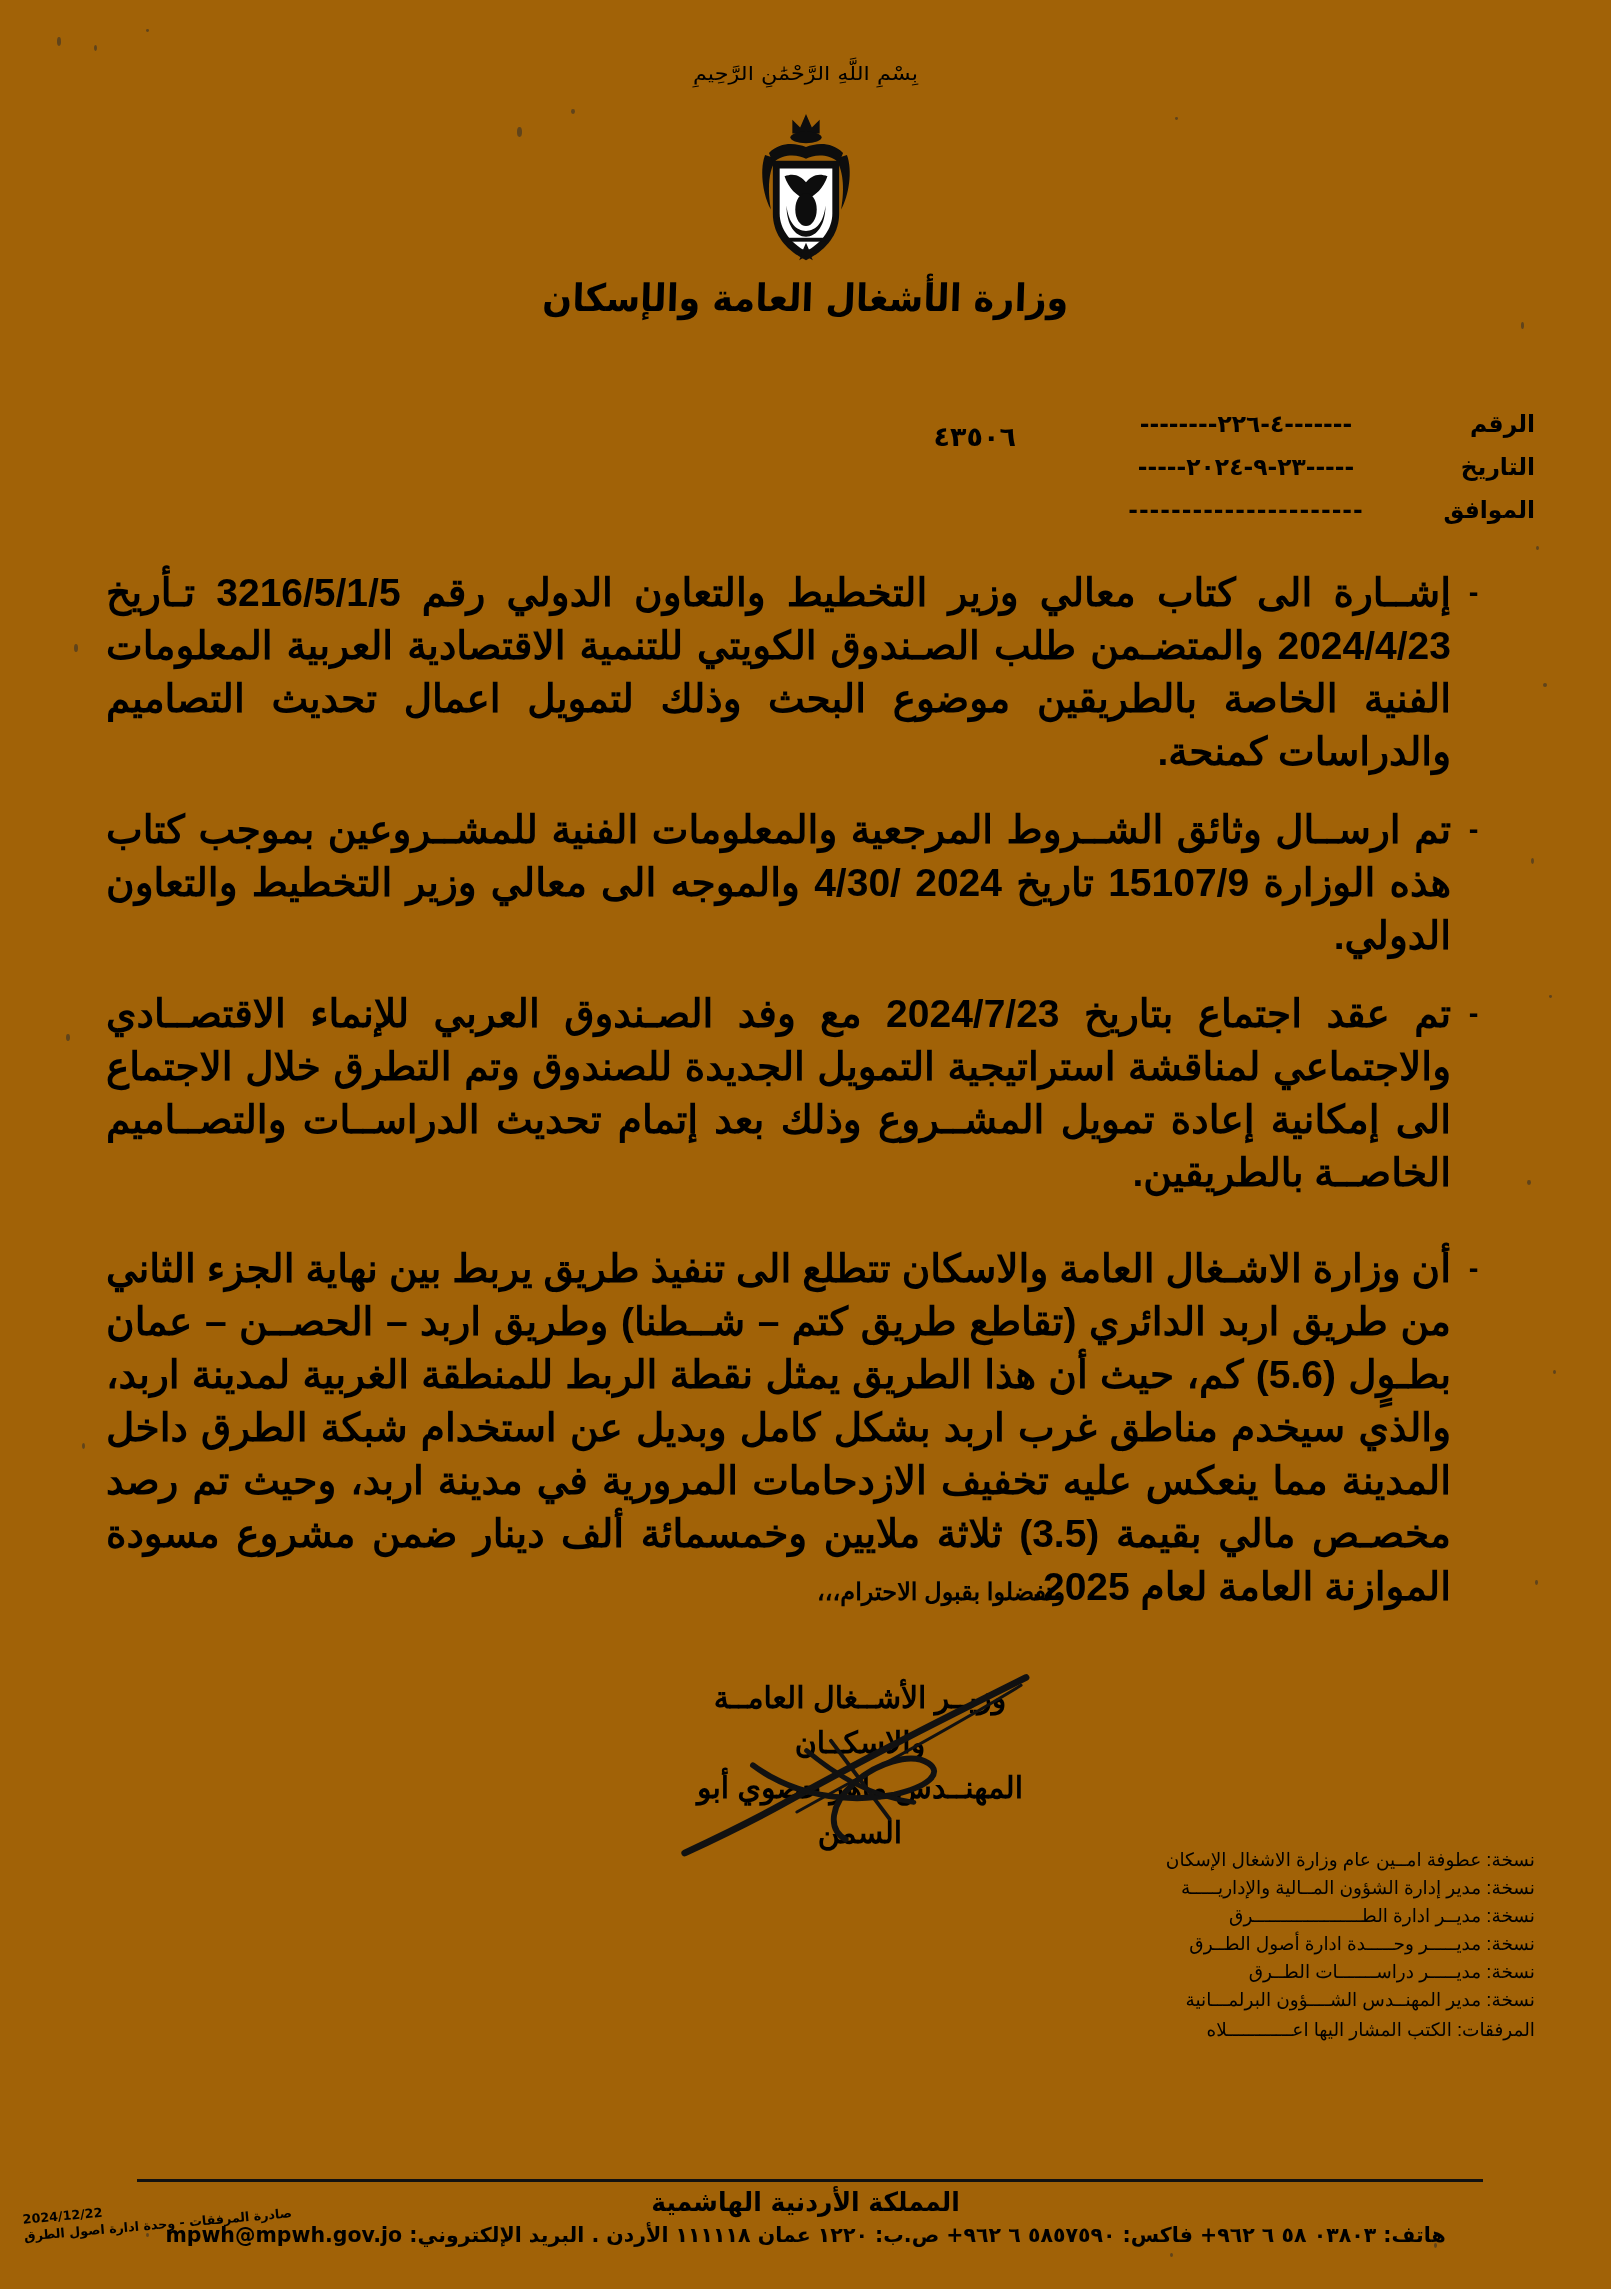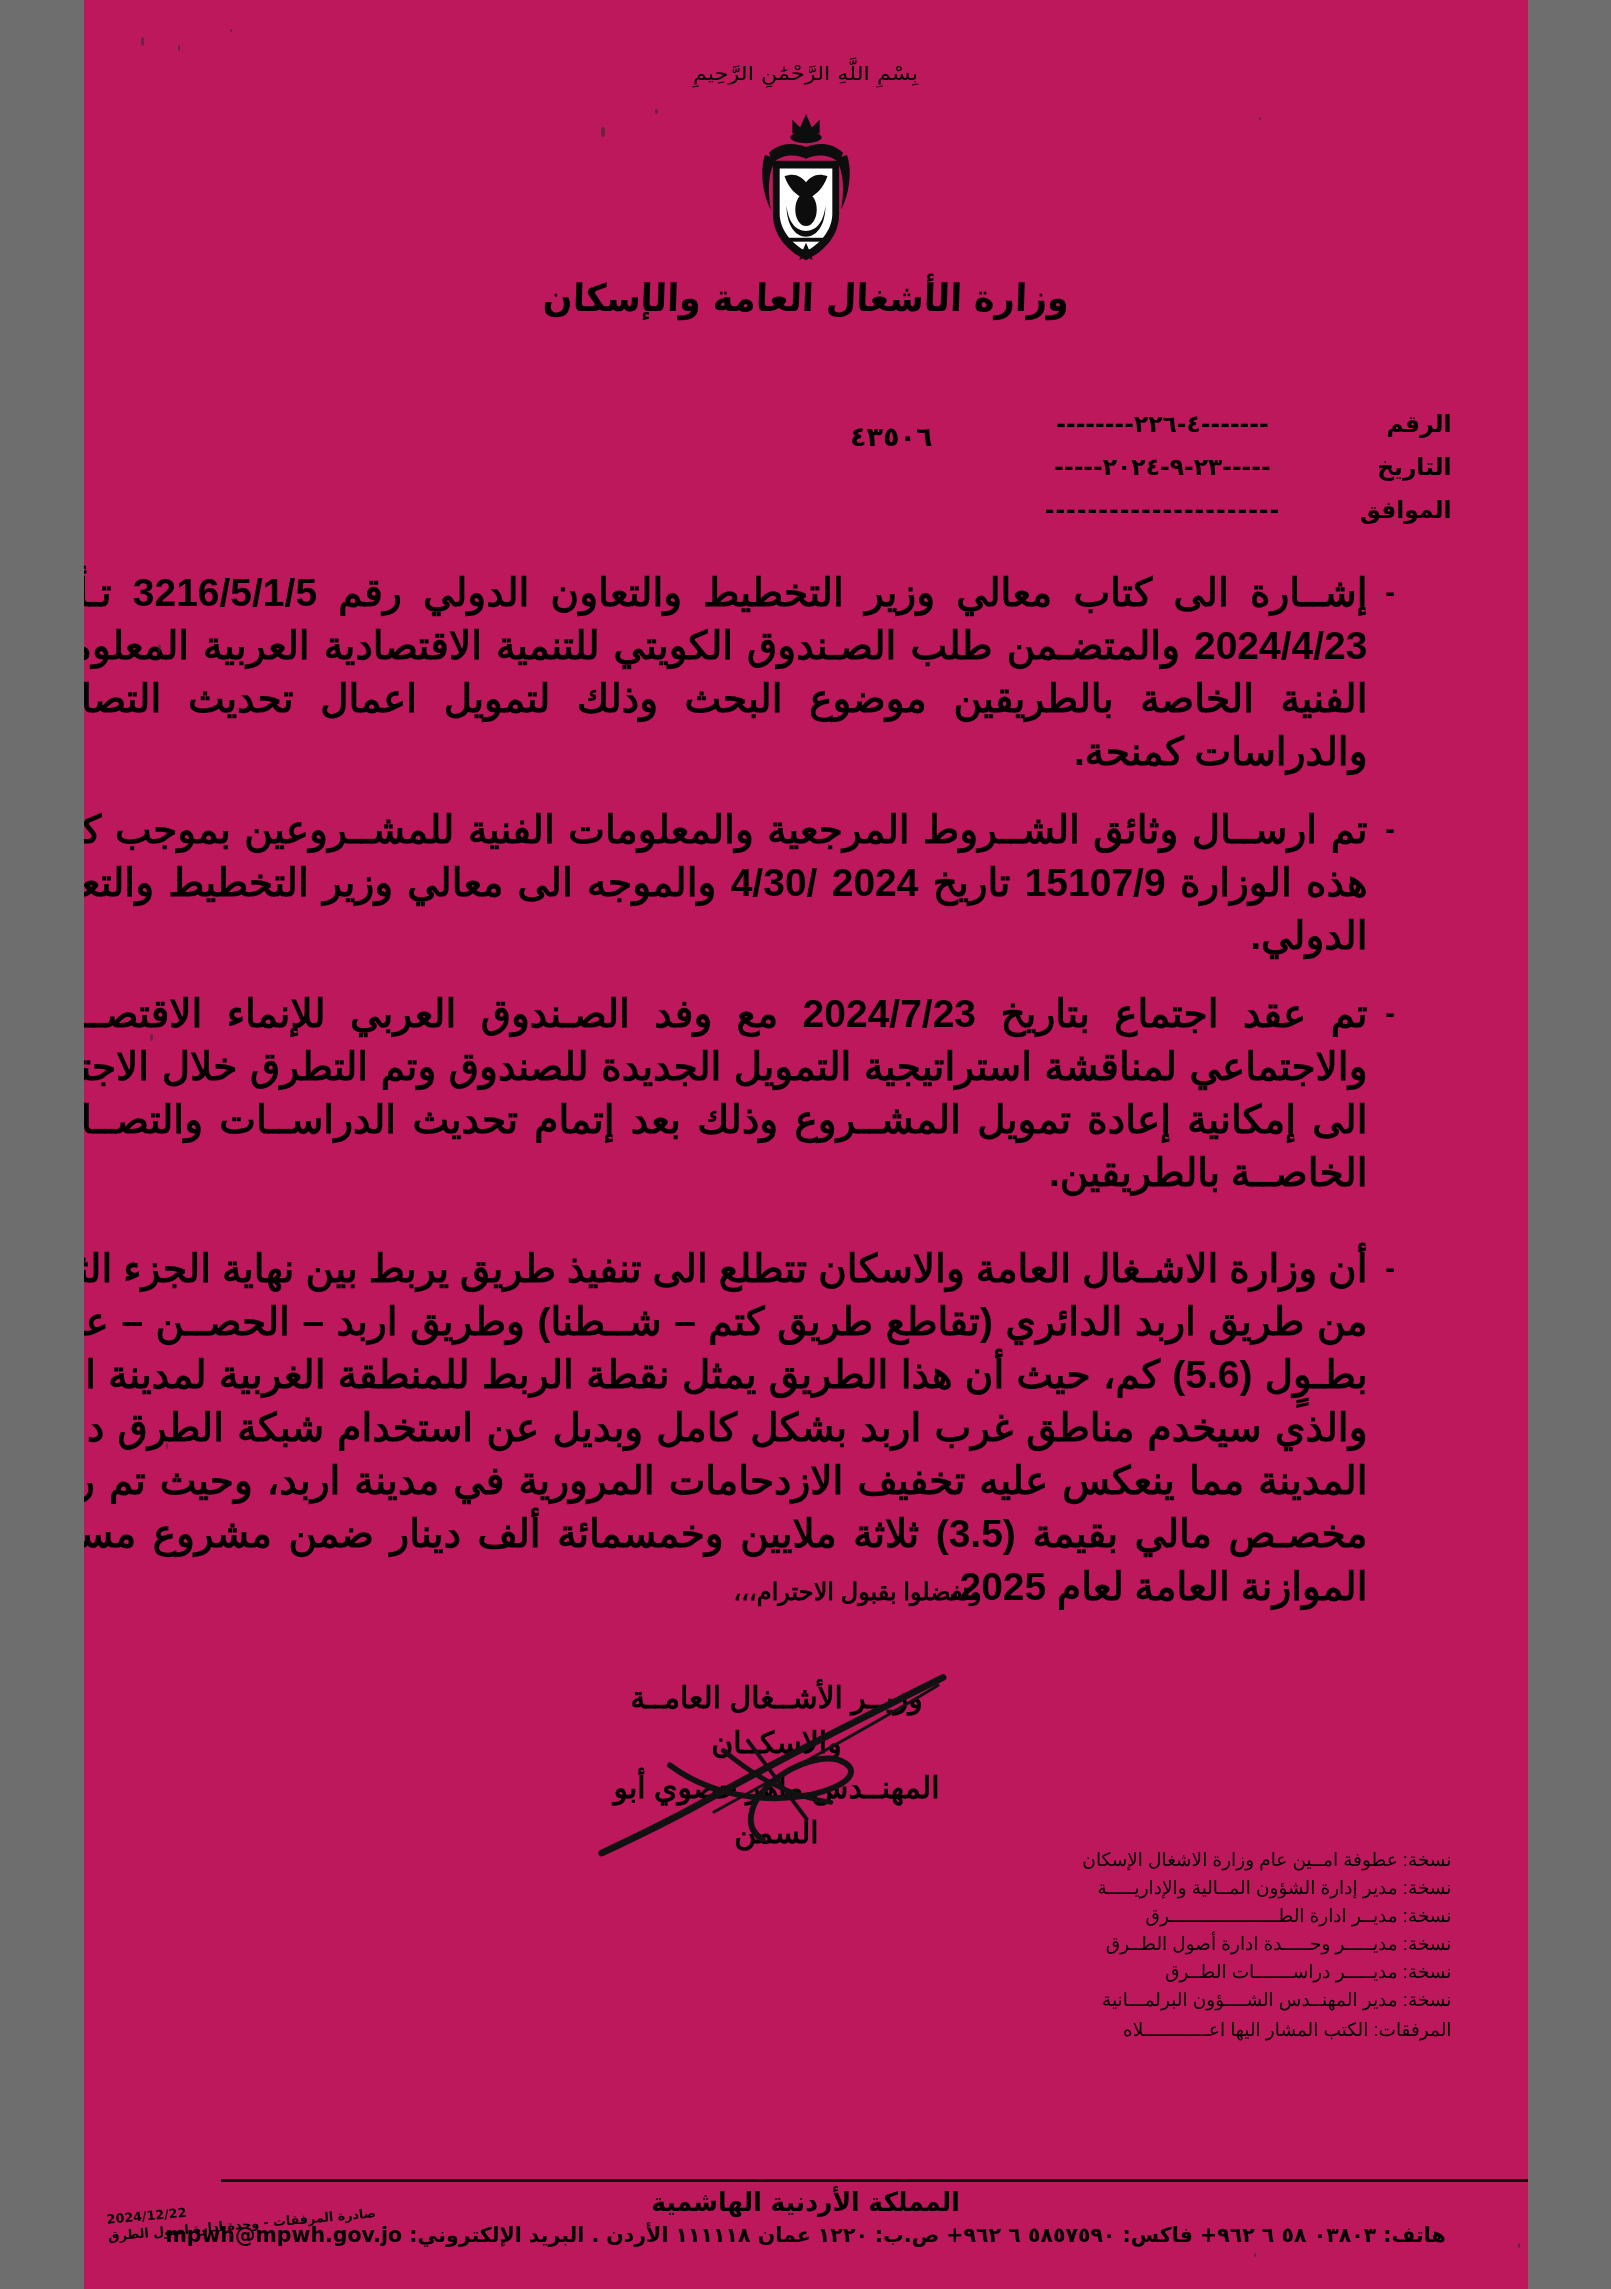--- a/index.html
+++ b/index.html
@@ -1,22 +1,22 @@
 <!DOCTYPE html>
 <html lang="ar" dir="rtl"><head>
 <meta charset="utf-8">
 <title>Official Letter Scan</title>
 <style>
   html,body{margin:0;padding:0;background:#6e6e6e;}
   body{font-family:"Liberation Serif", serif;}
 
   .page{
     position:relative;
-    width:1444px;height:2290px;
-    background:#be185d;
+    width:1611px;height:2290px;
+    background:#a16207;
     overflow:hidden;
     margin:0 auto;
     color:#000;
   }
 
   
   .speck{position:absolute;background:#2b2b2b;border-radius:50%;opacity:.55;}
 
   
   .basmala{

